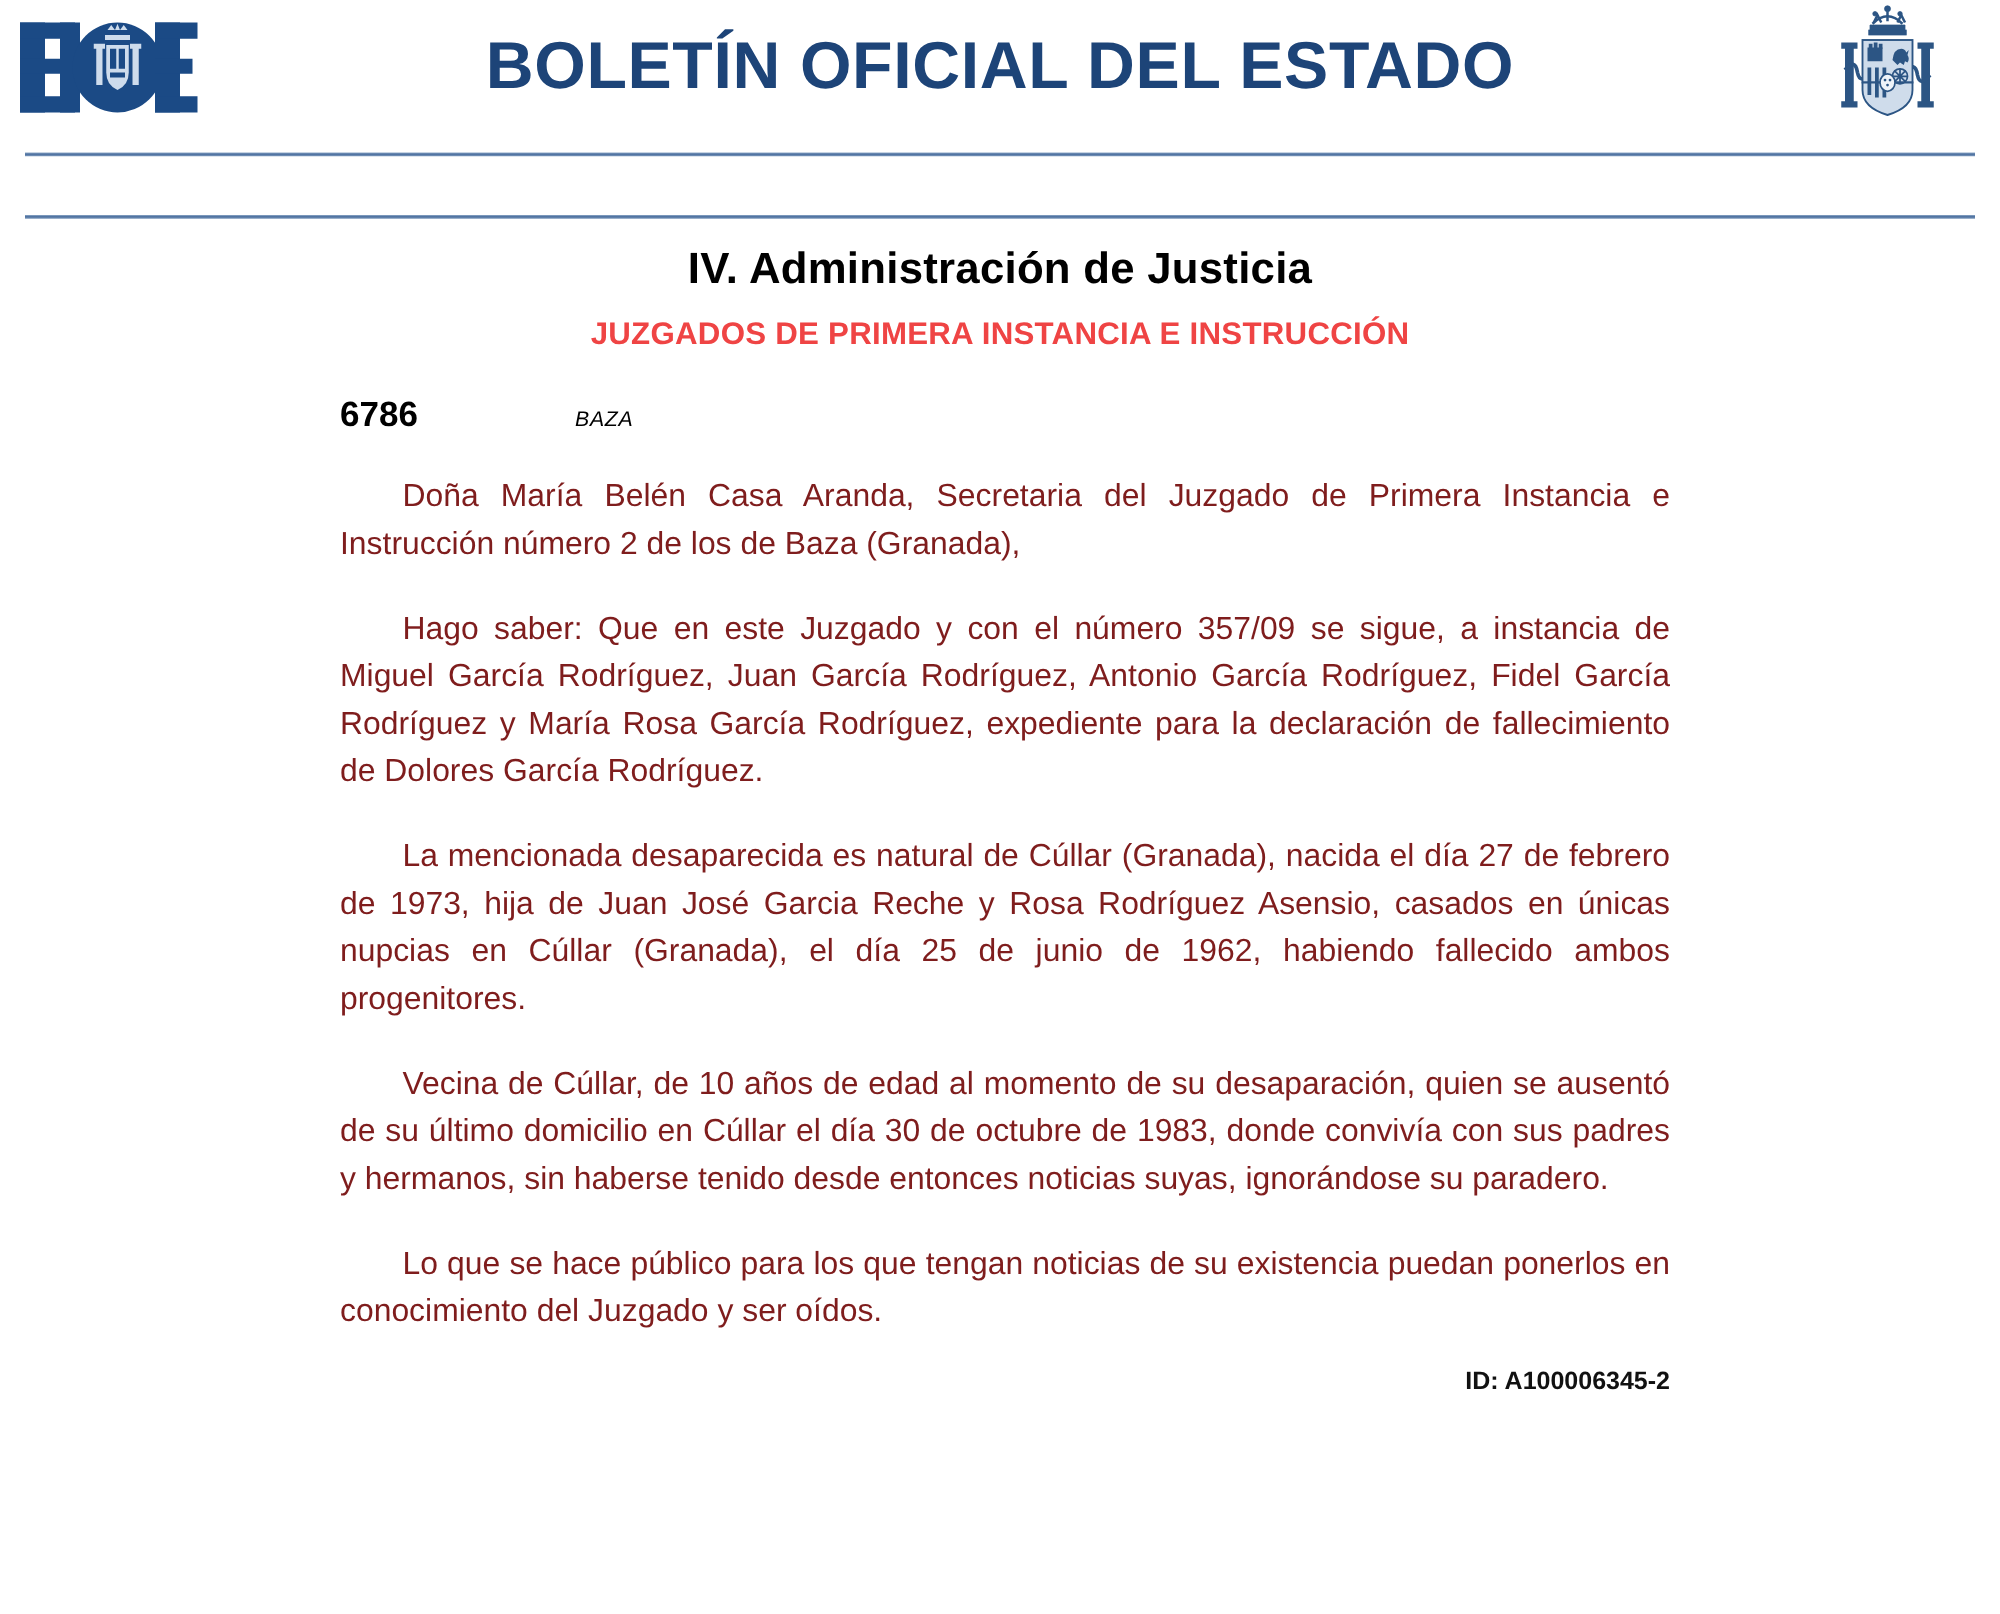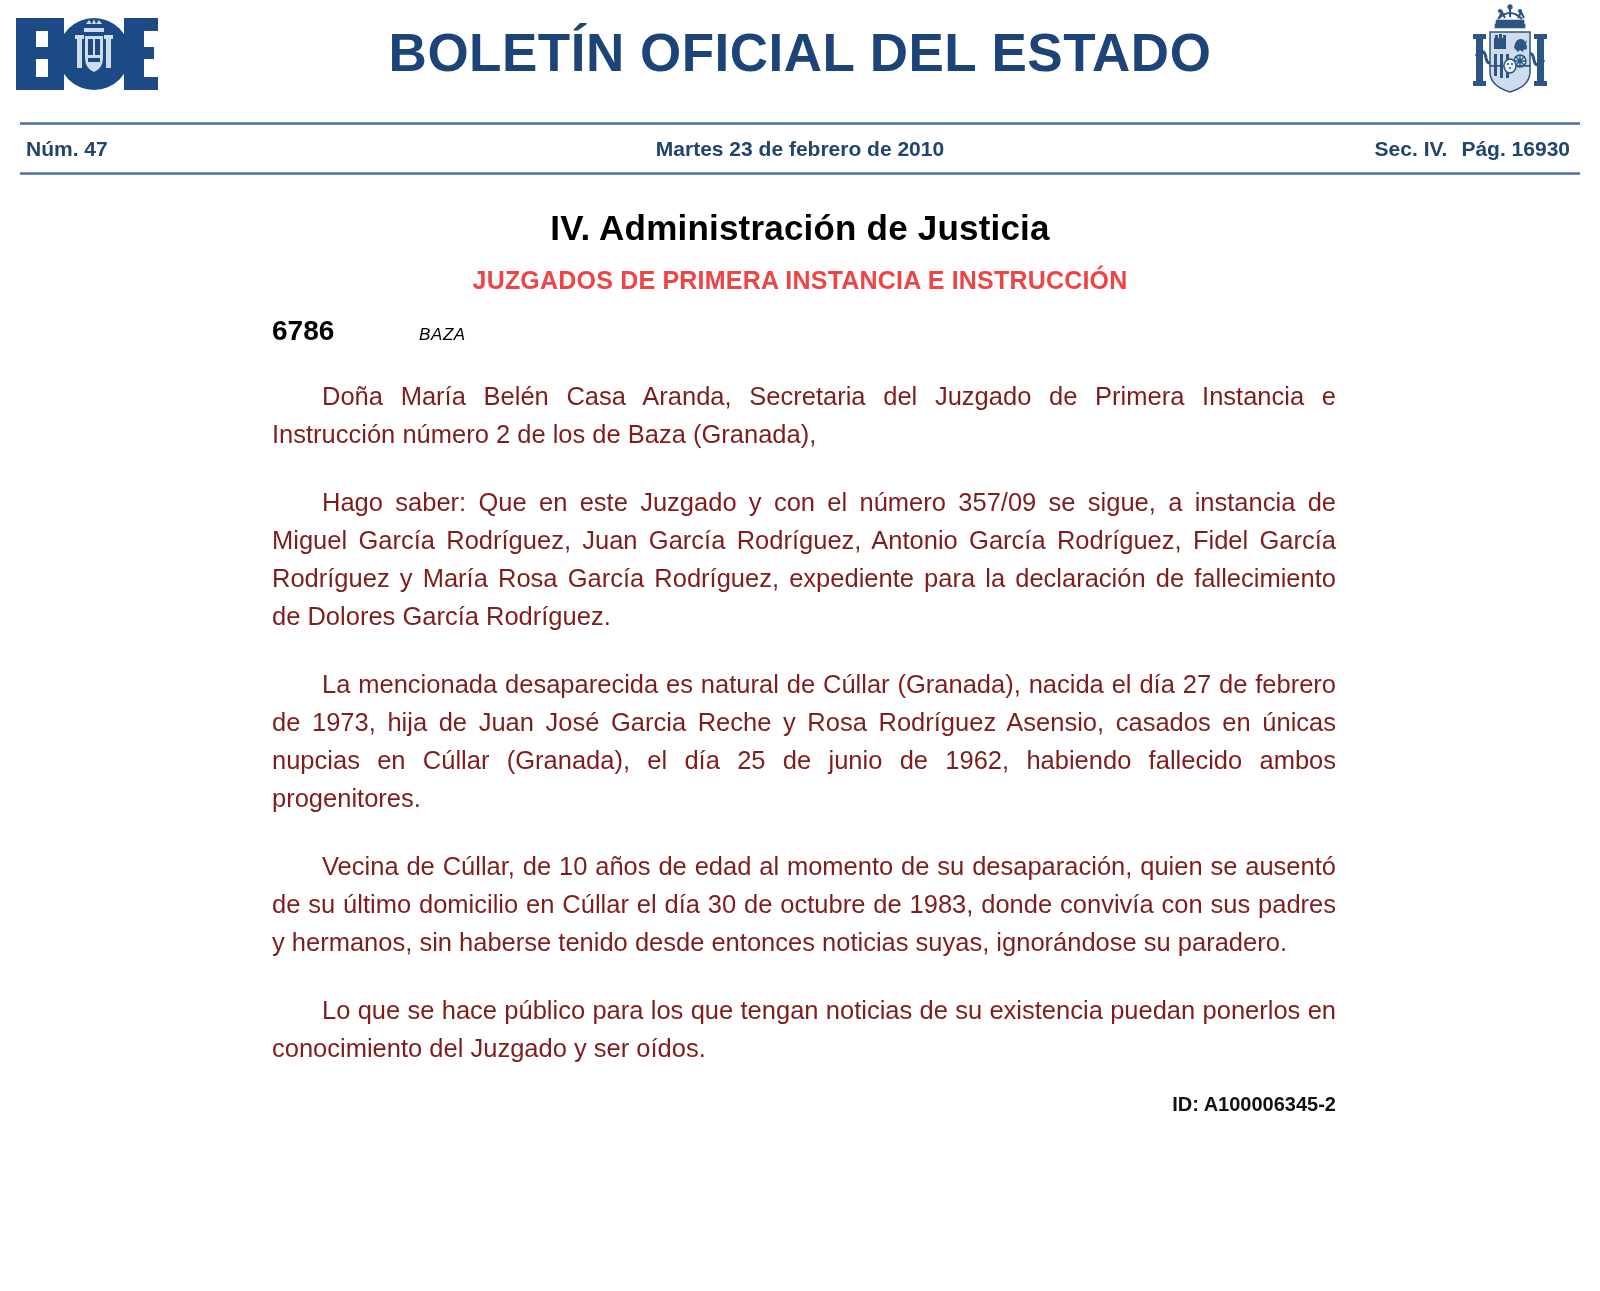--- a/index.html
+++ b/index.html
@@ -106,38 +106,39 @@
     left: 0;
     top: 172px;
     width: 1600px;
   }
 
   .section-title {
     text-align: center;
     font-size: 35px;
     font-weight: bold;
     color: #000000;
-    margin-top: 36px;
+    margin-top: 23px;
     letter-spacing: 0.2px;
   }
 
   .section-subtitle {
     text-align: center;
     font-size: 25px;
     font-weight: bold;
     color: #ef4444;
     margin-top: 18px;
     letter-spacing: 0.2px;
   }
 
   .entry-head {
-    margin-top: 20px;
+    margin-top: 34px;
     padding-left: 272px;
     display: flex;
     align-items: baseline;
+    gap: 41px;
   }
   .entry-number {
     font-size: 28px;
     font-weight: bold;
     width: 147px;
     flex: none;
   }
   .entry-place {
     font-size: 17px;
     font-style: italic;
@@ -285,27 +286,20 @@
             <circle cx="50" cy="60" r="1.1"></circle>
             <circle cx="48" cy="64" r="1.1"></circle>
           </g>
         </g>
       </svg>
     </div>
   </div>
 
   <div class="rule rule-top"></div>
 
-  <div class="info-bar">
-    <div class="left">Núm. 47</div>
-    <div class="center">Martes 23 de febrero de 2010</div>
-    <div class="right">
-      <span class="sec">Sec. IV.</span><span>Pág. 16930</span>
-    </div>
-  </div>
 
   <div class="rule rule-bottom"></div>
 
   <div class="doc">
 
     <div class="section-title">IV. Administración de Justicia</div>
 
     <div class="section-subtitle">JUZGADOS DE PRIMERA INSTANCIA E INSTRUCCIÓN</div>
 
     <div class="entry-head">

